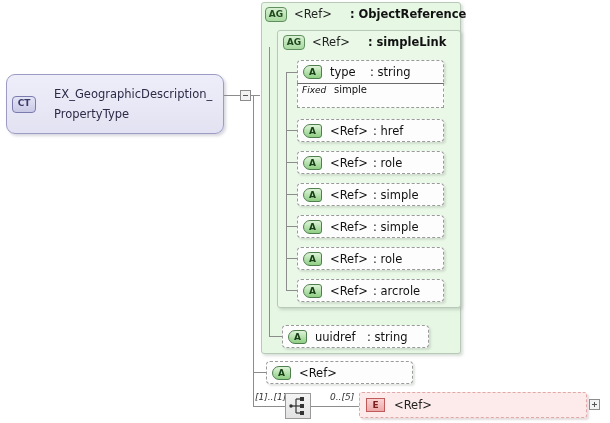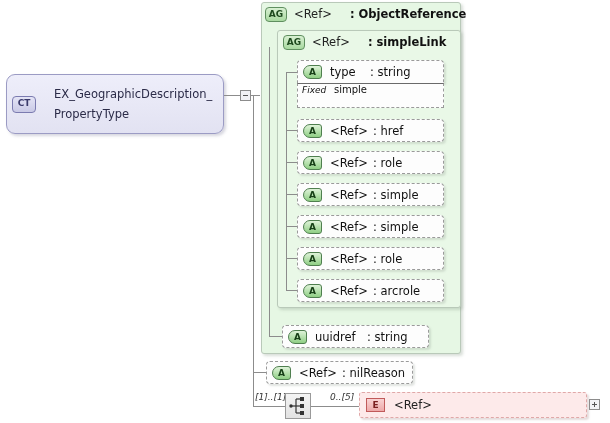--- a/index.html
+++ b/index.html
@@ -316,21 +316,20 @@
 
   <div class="attr" style="left:282px; top:325px; width:147px;">
     <span class="a-badge">A</span>
     <span class="a-name">uuidref</span>
     <span class="a-type" style="left:84px;">: string</span>
   </div>
 
   <div class="attr" style="left:266px; top:361px; width:147px;">
     <span class="a-badge">A</span>
     <span class="a-name">&lt;Ref&gt;</span>
-    <span class="a-type">: nilReason</span>
   </div>
 
   <span class="card" style="left:255px; top:392px;">[1]..[1]</span>
 
   <div class="compositor" style="left:285px; top:393px;">
     <svg width="24" height="24" viewBox="0 0 24 24">
       <line x1="4" y1="12" x2="10" y2="12" stroke="#333" stroke-width="1.2"></line>
       <line x1="10" y1="5" x2="10" y2="19" stroke="#333" stroke-width="1.2"></line>
       <line x1="10" y1="5" x2="15" y2="5" stroke="#333" stroke-width="1.2"></line>
       <line x1="10" y1="12" x2="15" y2="12" stroke="#333" stroke-width="1.2"></line>

